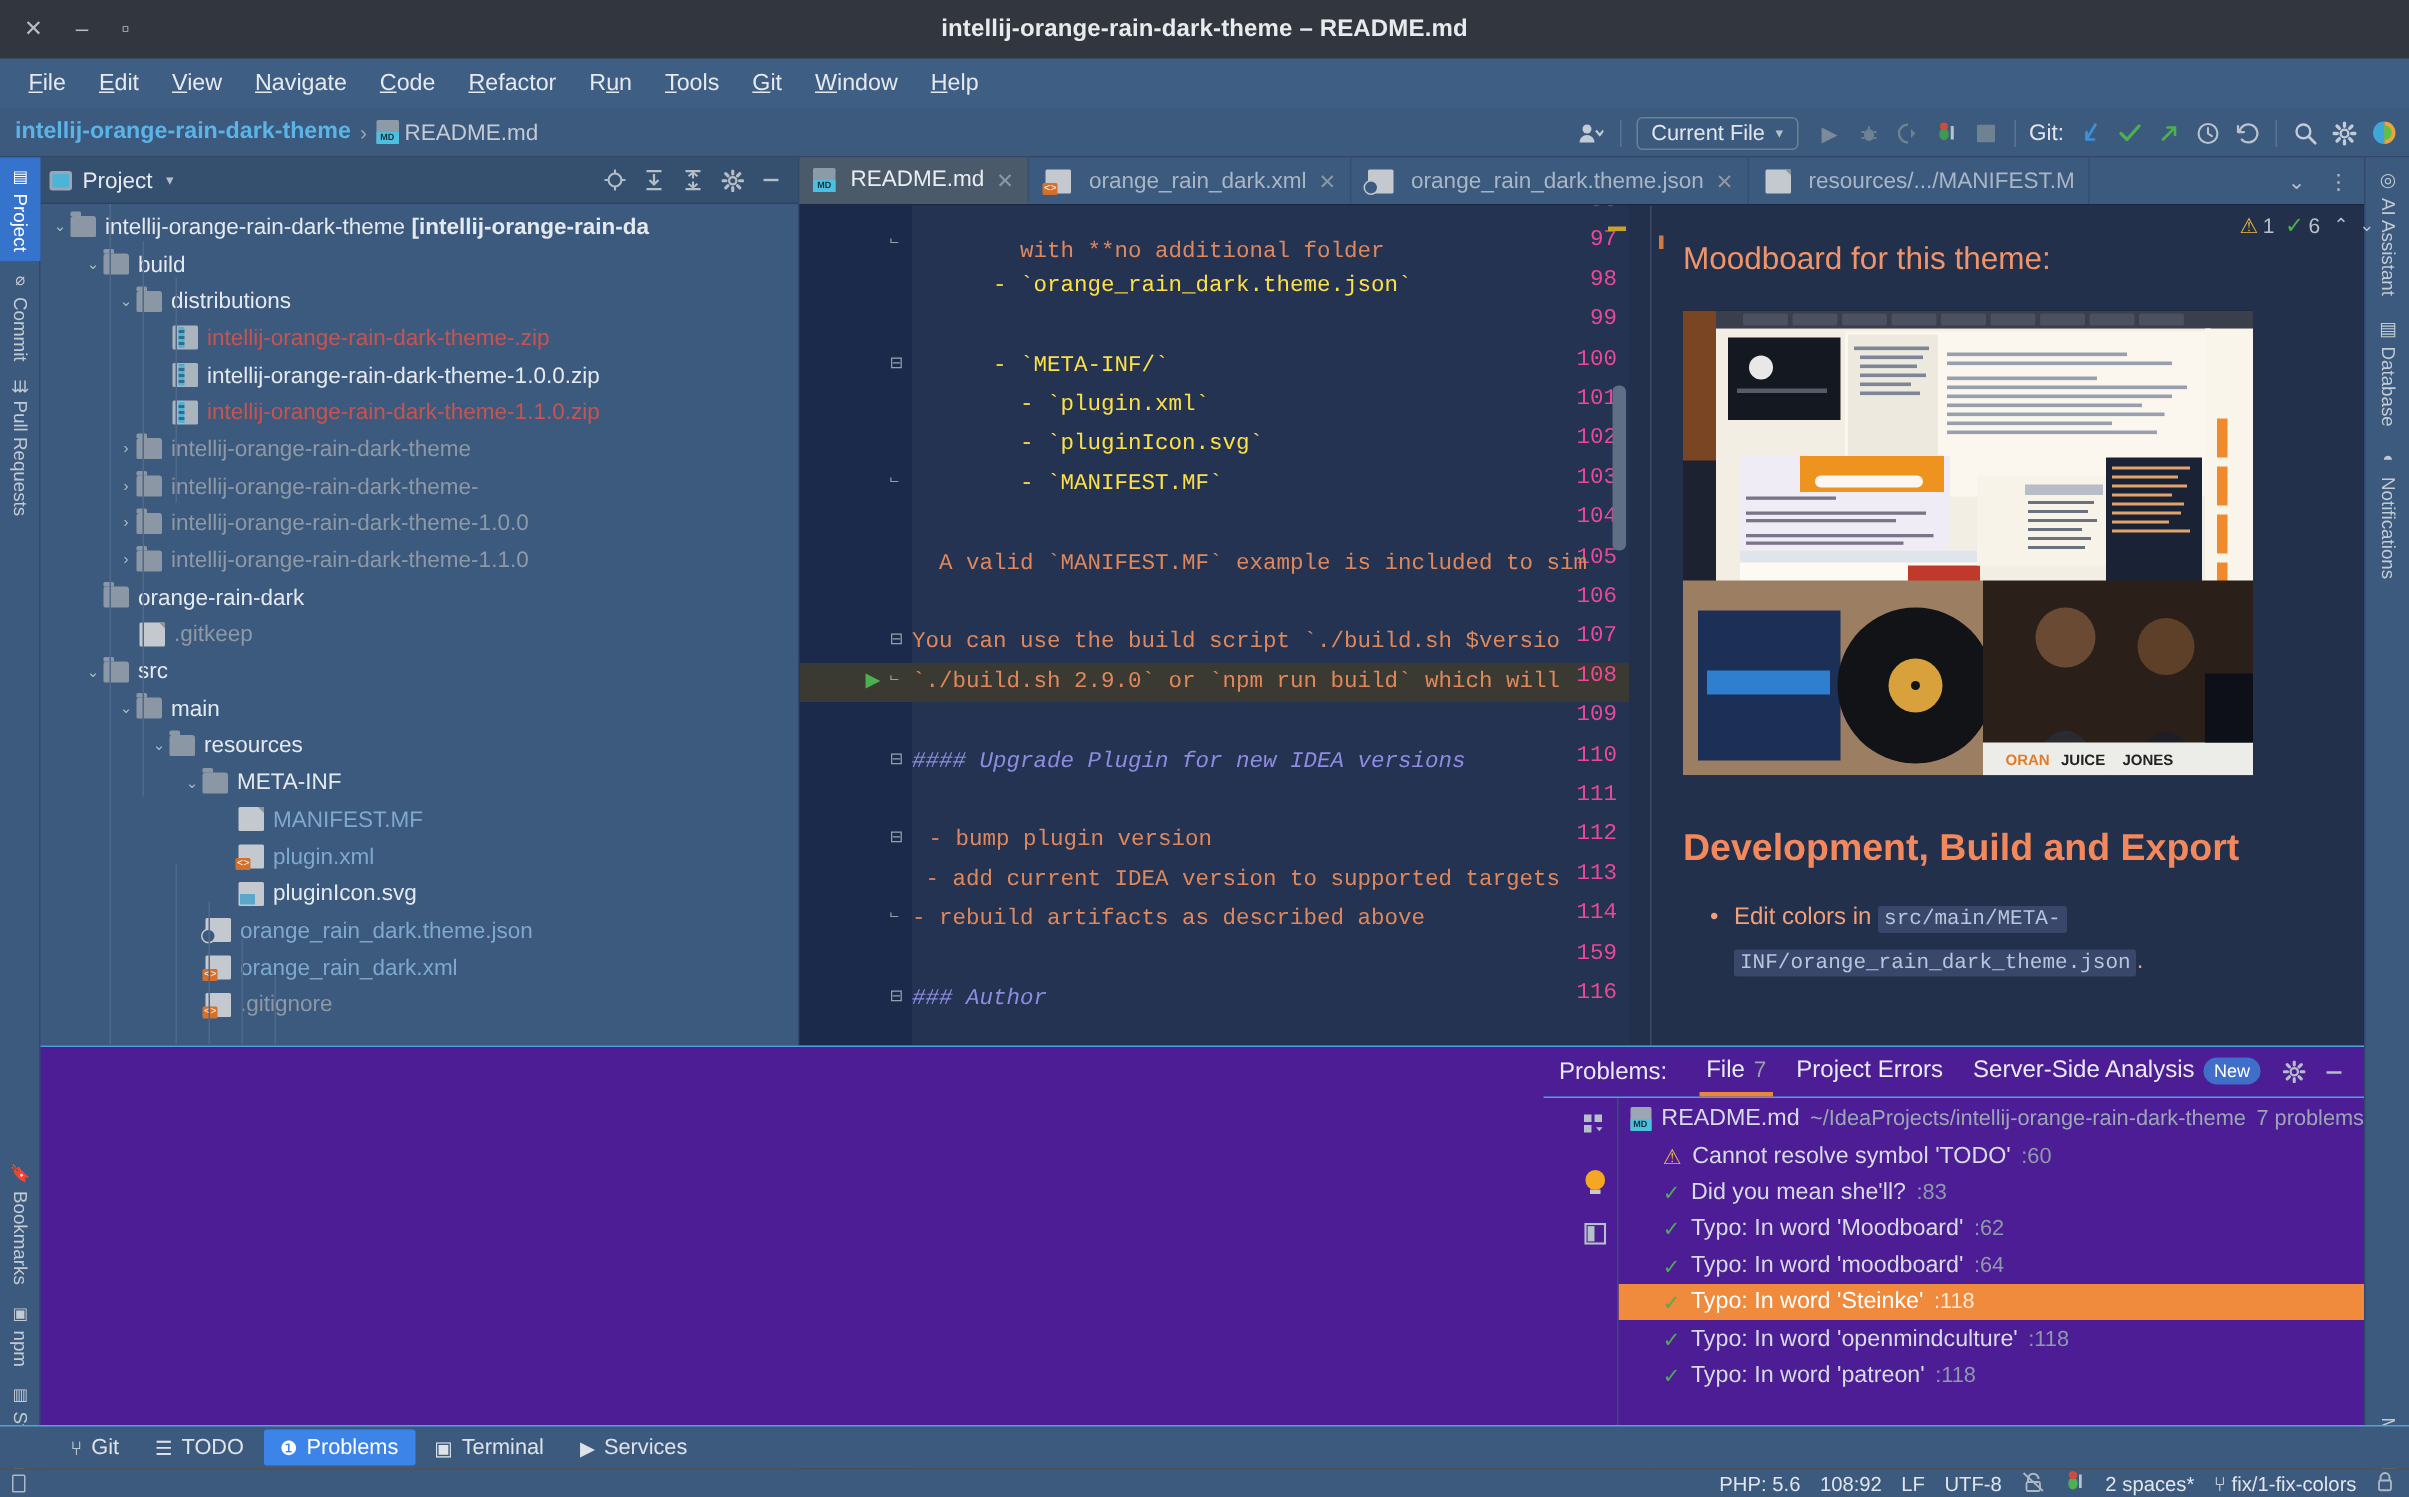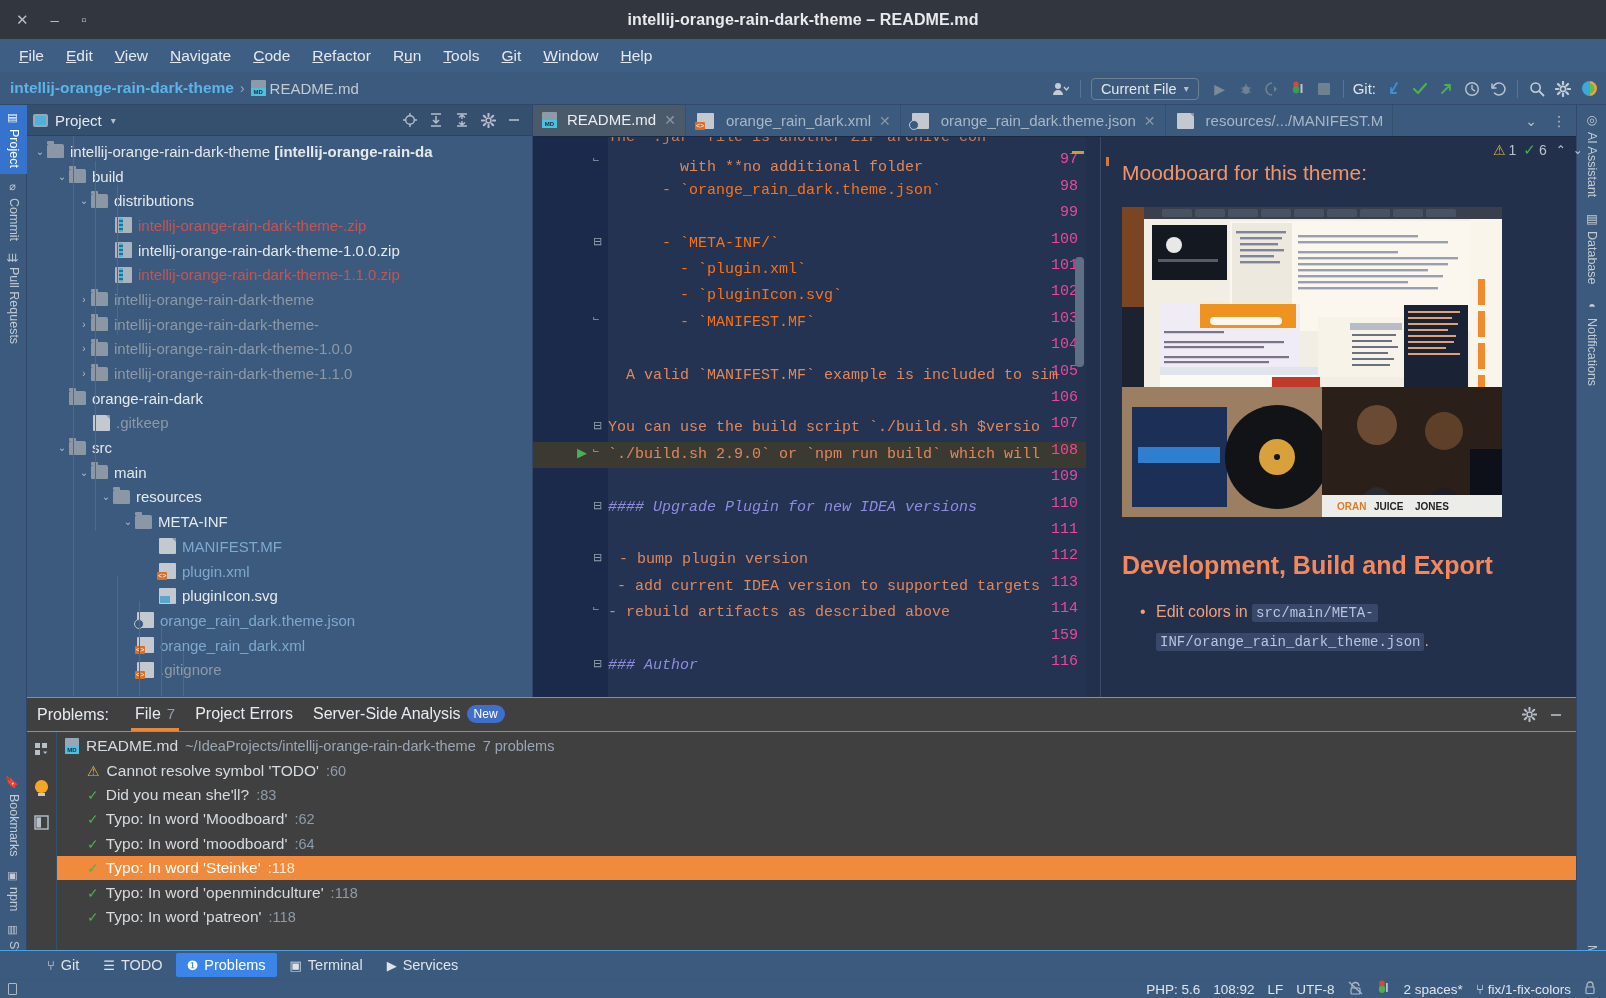--- a/index.html
+++ b/index.html
@@ -149,21 +149,21 @@
   .tab .x{ color:#8b97a5;font-size:14px;margin-left:2px;}
   .tabs-right{margin-left:auto;display:flex;align-items:center;padding-right:4px;gap:2px;}
   .tabs-right .tb-ico{color:#b5bec8;}
 
   .edbody{ flex:1; display:flex; min-height:0; position:relative; border-top:1px solid #1b2940;}
   .codepane{ width:553px;flex:0 0 553px;background:#233351;position:relative;overflow:hidden;}
   .gutter{ position:absolute;left:0;top:0;bottom:0;width:75px;background:#1b2a4a;}
   .ln{ position:absolute;right:8px;color:#ec4899;font-family:"Liberation Mono",monospace;font-size:15px;}
   .codeline{ position:absolute;left:75px;white-space:pre;font-family:"Liberation Mono",monospace;font-size:15px;line-height:26.4px;}
   .c-txt{color:#e0875b;}
-  .c-code{color:#f97316;}
+  .c-code{color:#fde047;}
   .c-head{color:#8f8be0;font-style:italic;}
   .c-run{position:absolute;left:44px;color:#4caf50;font-size:13px;}
   .fold{position:absolute;left:60px;color:#93a0ae;font-size:11px;}
   .cur-line{position:absolute;left:0;right:0;height:26.4px;background:#3a3a33;}
   .cur-line-g{position:absolute;left:0;width:75px;height:26.4px;background:#3a3a33;}
 
   .insp{position:absolute;right:6px;top:4px;display:flex;align-items:center;gap:3px;font-size:14px;
     font-family:"Liberation Sans",sans-serif;z-index:5;}
   .insp .n{color:#b9c2cc;font-size:14px;margin-right:4px;}
   .warn-tri{color:#e8b93a;font-size:14px;}
@@ -180,21 +180,21 @@
   .pv-li{color:#f0a07a;font-size:16px;line-height:27px;margin-left:34px;position:relative;}
   .pv-li:before{content:"•";position:absolute;left:-16px;color:#f0a07a;}
   .pv-code{background:#39476a;color:#b9c4de;font-family:"Liberation Mono",monospace;font-size:14px;padding:1px 4px;border-radius:2px;}
   .mood{width:380px;height:310px;background:#1d2230;position:relative;overflow:hidden;}
   .pv-divider{position:absolute;left:14px;top:0;bottom:0;width:1px;background:#3c4a68;}
   .pv-dot{position:absolute;left:20px;top:20px;width:3px;height:9px;background:#d2793f;}
 
   
   .problems{
     position:absolute; left:27px; right:30px; bottom:38px; height:263px;
-    background:#404040; border-top:1px solid #4aa3e0; display:flex;flex-direction:column;
+    background:#4c1d95; border-top:1px solid #4aa3e0; display:flex;flex-direction:column;align-items:flex-end;
   }
   .pb-head{height:34px;display:flex;align-items:center;padding-left:10px;gap:0;border-bottom:1px solid #4aa3e0;}
   .pb-title{font-size:16px;color:#e7ebf0;margin-right:16px;}
   .pb-tab{font-size:16px;color:#e7ebf0;padding:6px 10px 8px;cursor:pointer;position:relative;display:flex;align-items:center;gap:6px;}
   .pb-tab.active:after{content:"";position:absolute;left:6px;right:6px;bottom:0;height:3px;background:#e8883b;}
   .pb-tab .cnt{color:#93a0ae;font-size:15px;}
   .badge-new{background:#3f6fc9;color:#fff;font-size:12px;padding:2px 7px;border-radius:9px;}
   .pb-head-right{margin-left:auto;display:flex;align-items:center;gap:3px;padding-right:8px;}
 
   .pb-body{flex:1;display:flex;min-height:0;}
@@ -579,21 +579,20 @@
             <div class="tb-ico">⌄</div>
             <div class="tb-ico">⋮</div>
           </div>
         </div>
 
       <div class="edbody">
 
         <div class="codepane" id="codepane">
           <div class="gutter"></div>
         <div class="ln" style="top: -12px;">96</div>
-            <div class="codeline c-txt" style="top: -12px; color: rgb(224, 135, 91); opacity: 0.85;">The `.jar` file is another ZIP archive con</div>
             <div class="ln" style="top: 14.4px;">97</div>
             <div class="fold" style="top: 18.4px; transform: scaleY(-1);">⌐</div>
             <div class="codeline c-txt" style="top: 18px;">        with **no additional folder</div>
             <div class="ln" style="top: 40.8px;">98</div>
             <div class="codeline c-code" style="top: 40.8px;">      - `orange_rain_dark.theme.json`</div>
             <div class="ln" style="top: 67.2px;">99</div>
             <div class="ln" style="top: 93.6px;">100</div>
             <div class="fold" style="top: 97.6px;">⊟</div>
             <div class="codeline c-code" style="top: 93.6px;">      - `META-INF/`</div>
             <div class="ln" style="top: 120px;">101</div>

